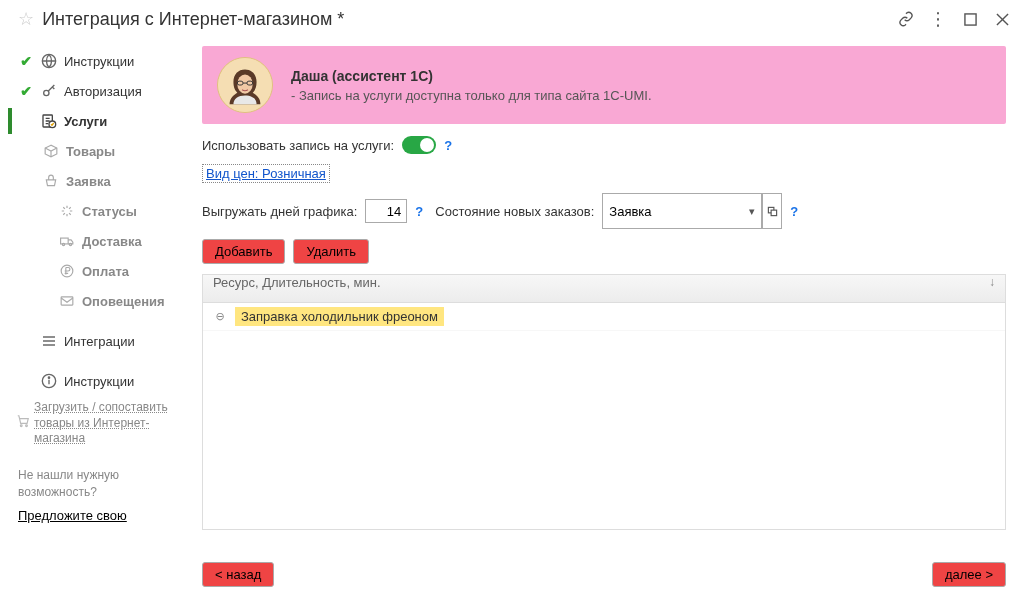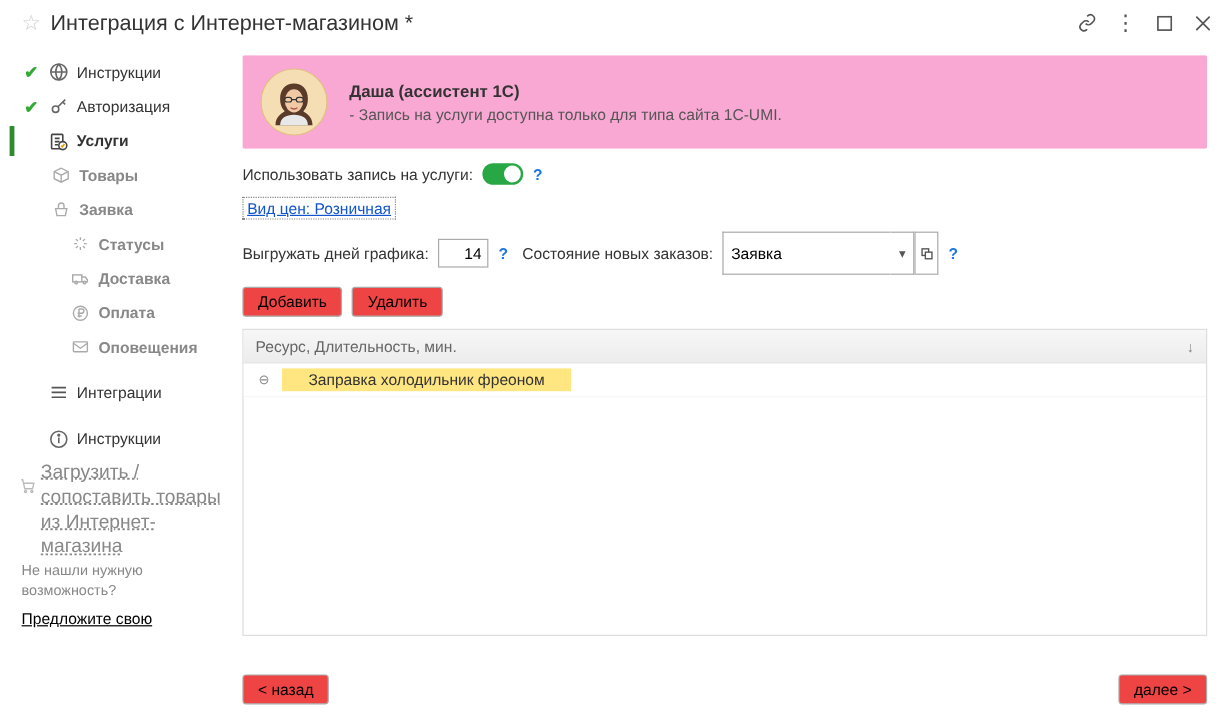--- a/index.html
+++ b/index.html
@@ -23,21 +23,21 @@
   .side-item.sub.l2 { padding-left:58px; }
   .side-item .check { width:16px; text-align:center; color:#3a3; font-weight:bold; font-size:14px; margin-right:6px; }
   .side-item .noicon { width:16px; margin-right:6px; }
   .side-item.active { font-weight:bold; color:#333; }
   .side-item.active::before { content:""; position:absolute; left:8px; top:2px; bottom:2px; width:4px; background:#2e8b2e; }
   .side-ico { width:18px; height:18px; margin-right:6px; display:flex; align-items:center; justify-content:center; color:#888; font-size:14px; }
   .side-item.active .side-ico { color:#555; }
   .side-sep { height:10px; }
 
   .side-link { padding:0 18px; color:#000; text-decoration:underline; cursor:pointer; margin-top:4px; }
-  .side-link.small { font-size:16px; color:#888; text-decoration:underline dotted; line-height:1.3; padding:0 14px 0 34px; position:relative; }
+  .side-link.small { font-size:12px; color:#888; text-decoration:underline dotted; line-height:1.3; padding:0 14px 0 34px; position:relative; }
   .side-link.small .cart-ico { position:absolute; left:16px; top:14px; color:#bbb; font-size:13px; }
 
   .side-footer { margin-top:auto; padding:0 18px 68px 18px; color:#888; font-size:12px; line-height:1.4; }
   .side-footer a { display:block; margin-top:6px; color:#000; text-decoration:underline; cursor:pointer; font-size:13px; }
 
   
   .content { flex:1; padding:8px 18px 14px 4px; display:flex; flex-direction:column; }
 
   
   .banner { background:#f9a8d4; border:1px solid transparent; border-radius:2px; padding:10px 14px; display:flex; align-items:center; margin-bottom:12px; }
@@ -64,26 +64,26 @@
   .combo input { width:140px; border:1px solid #aaa; padding:2px 6px; font-size:13px; border-right:none; }
   .combo .cbtn { width:20px; border:1px solid #aaa; border-left:none; display:flex; align-items:center; justify-content:center; font-size:11px; color:#555; cursor:pointer; background:#fff; }
   .combo .cbtn + .cbtn { border-left:1px solid #aaa; }
 
   
   .btn { border:1px solid #aaa; background:#ef4444; padding:4px 12px; font-size:13px; cursor:pointer; border-radius:3px; }
   .btn + .btn { margin-left:8px; }
 
   
   .table-wrap { border:1px solid #ddd; flex:1; display:flex; flex-direction:column; min-height:200px; }
-  .thead { background:linear-gradient(#f7f7f7,#ececec); border-bottom:1px solid #ddd; display:flex; align-items:center; height:28px; padding:0 10px; color:#666; font-size:13px;gap:14px; }
+  .thead { background:linear-gradient(#f7f7f7,#ececec); border-bottom:1px solid #ddd; display:flex; height:28px; padding:0 10px; color:#666; font-size:13px;gap:14px; }
   .thead .sort { margin-left:auto; color:#888; font-size:12px; }
   .trow { display:flex; align-items:center; height:28px; padding:0 10px; border-bottom:1px solid #f7f7f7; }
   .trow.group { background:#fff; }
   .trow .tree-btn { width:14px; text-align:center; color:#888; margin-right:8px; font-size:11px; cursor:pointer; }
-  .trow .tag { background:#ffe680; padding:2px 22px; font-size:13px; }
+  .trow .tag { background:#ffe680; padding:2px 6px; font-size:13px; }
   .trow.child { padding-left:48px; }
   .trow .person { color:#555; margin-right:6px; font-size:13px; }
   .trow.child .txt { color:#333; }
 
   
   .footer-nav { display:flex; margin-top:32px; }
   .footer-nav .btn.right { margin-left:auto;text-align:center; }
 </style>
 </head>
 <body>

